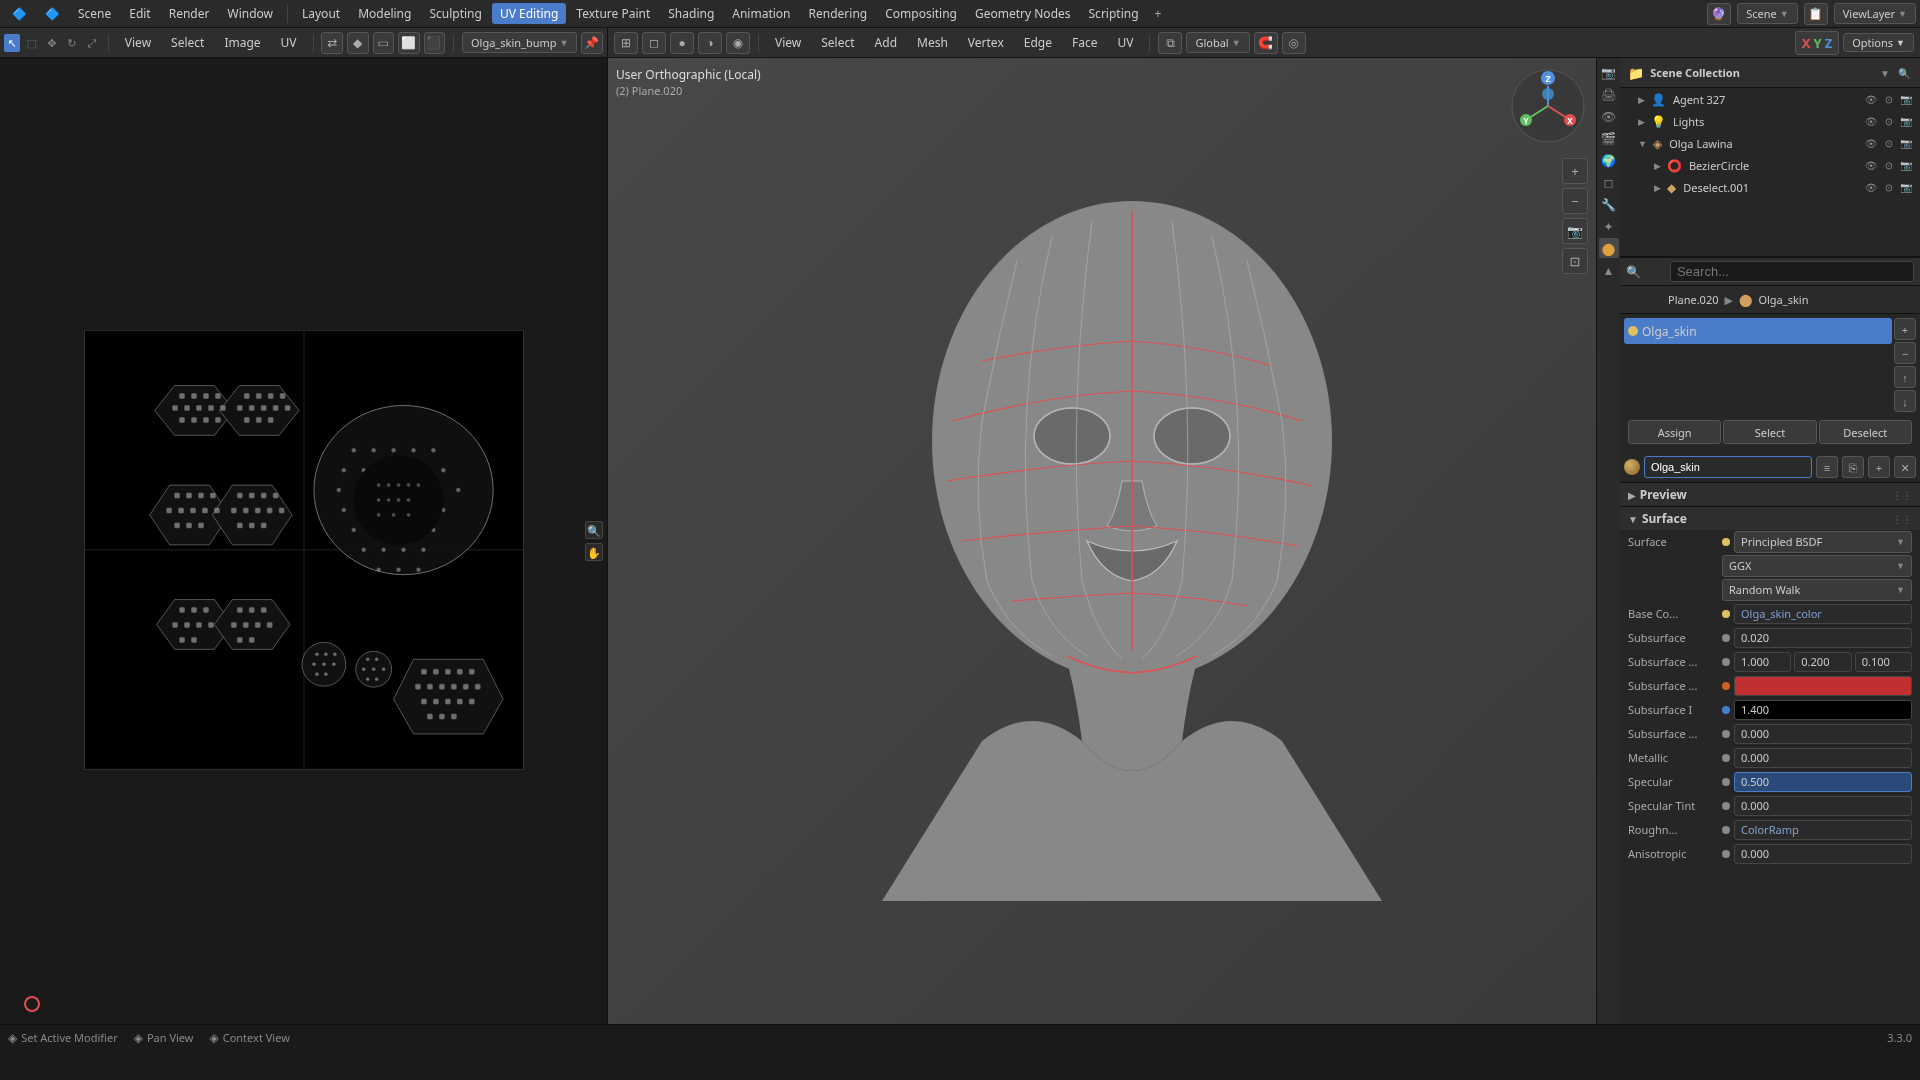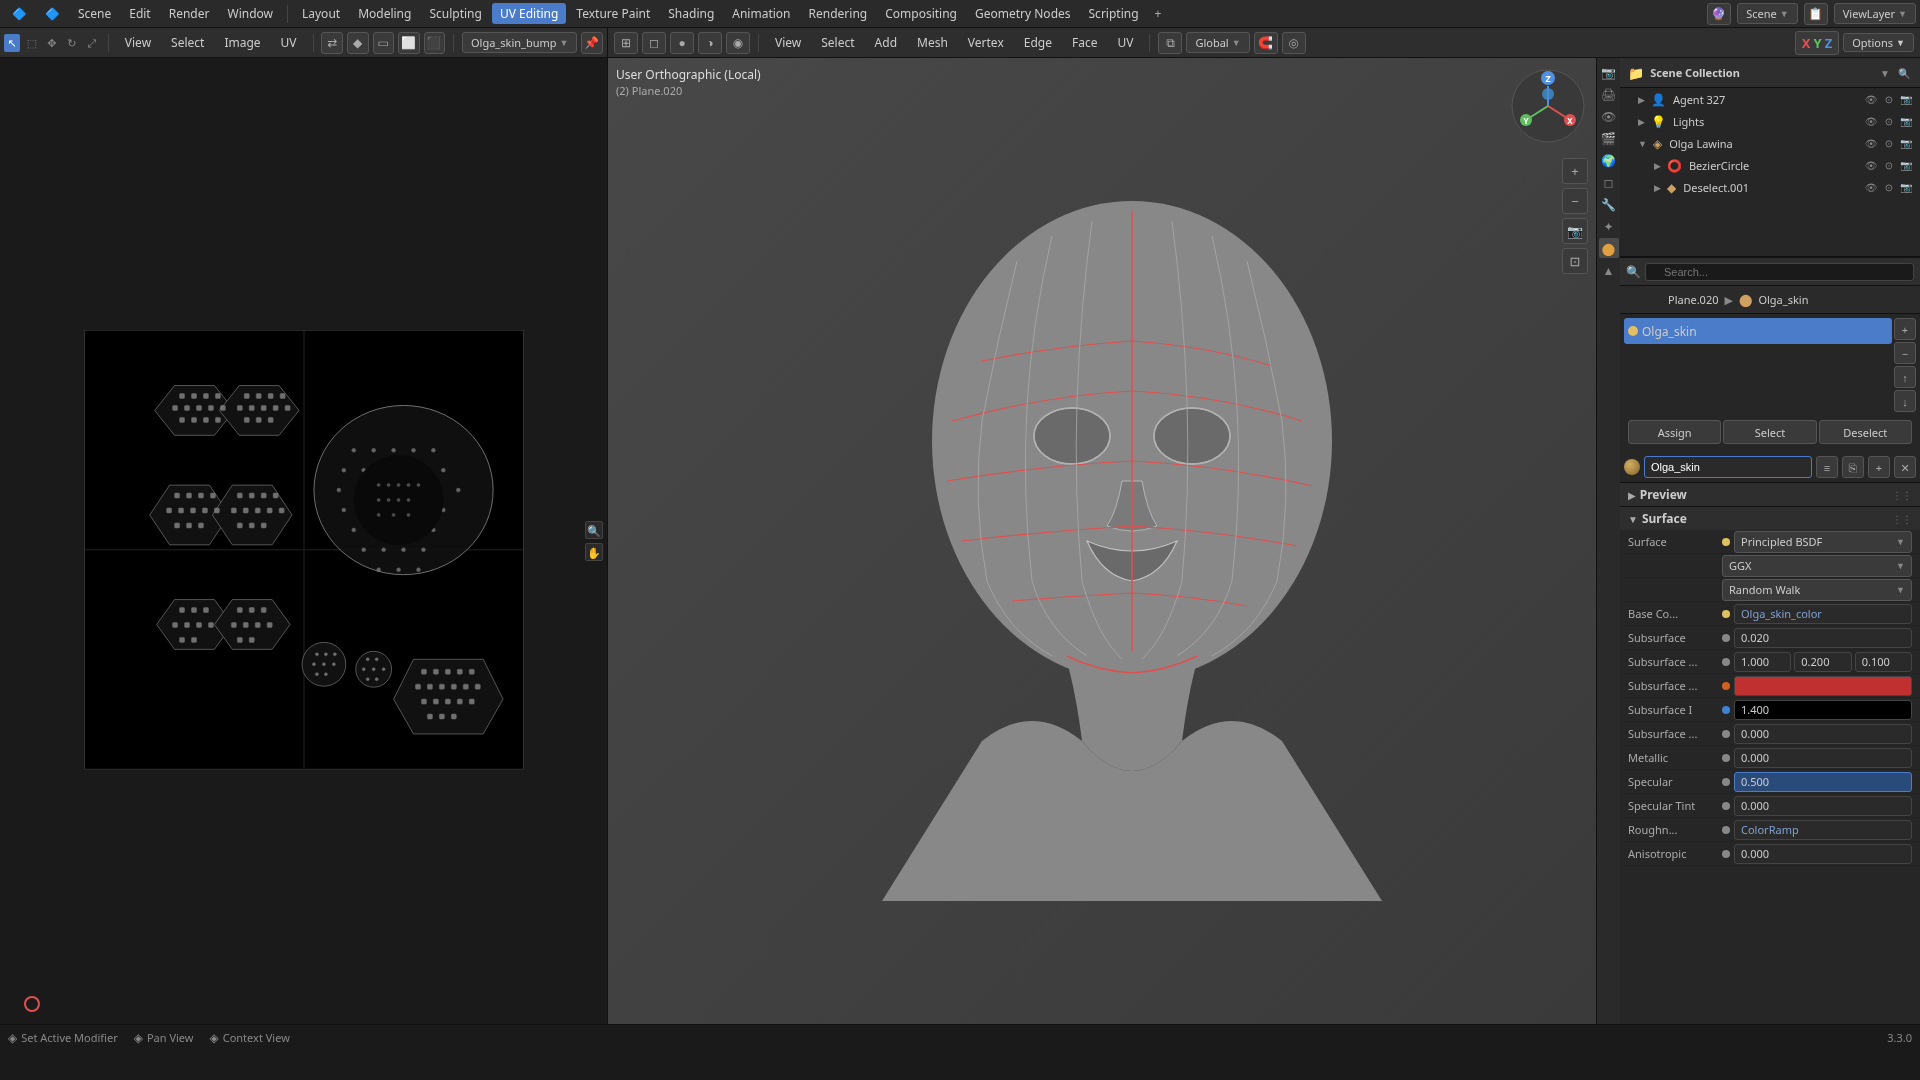--- a/index.html
+++ b/index.html
@@ -209,24 +209,25 @@
       padding: 3px 6px;
       display: flex;
       align-items: center;
       gap: 4px;
     }
     .material-search-input {
       flex: 1;
       background: #1a1a1a;
       border: 1px solid #444;
       border-radius: 3px;
-      padding: 2px 18px;
-      font-size: 11px;
+      padding: 2px 6px;
+      font-size: 13px;
       color: #ccc;
       outline: none;
+      margin-left: 25px;
     }
 
     
     .object-material-line {
       display: flex;
       align-items: center;
       height: 28px;
       background: #2a2a2a;
       border-bottom: 1px solid #111;
       padding: 0 8px;

